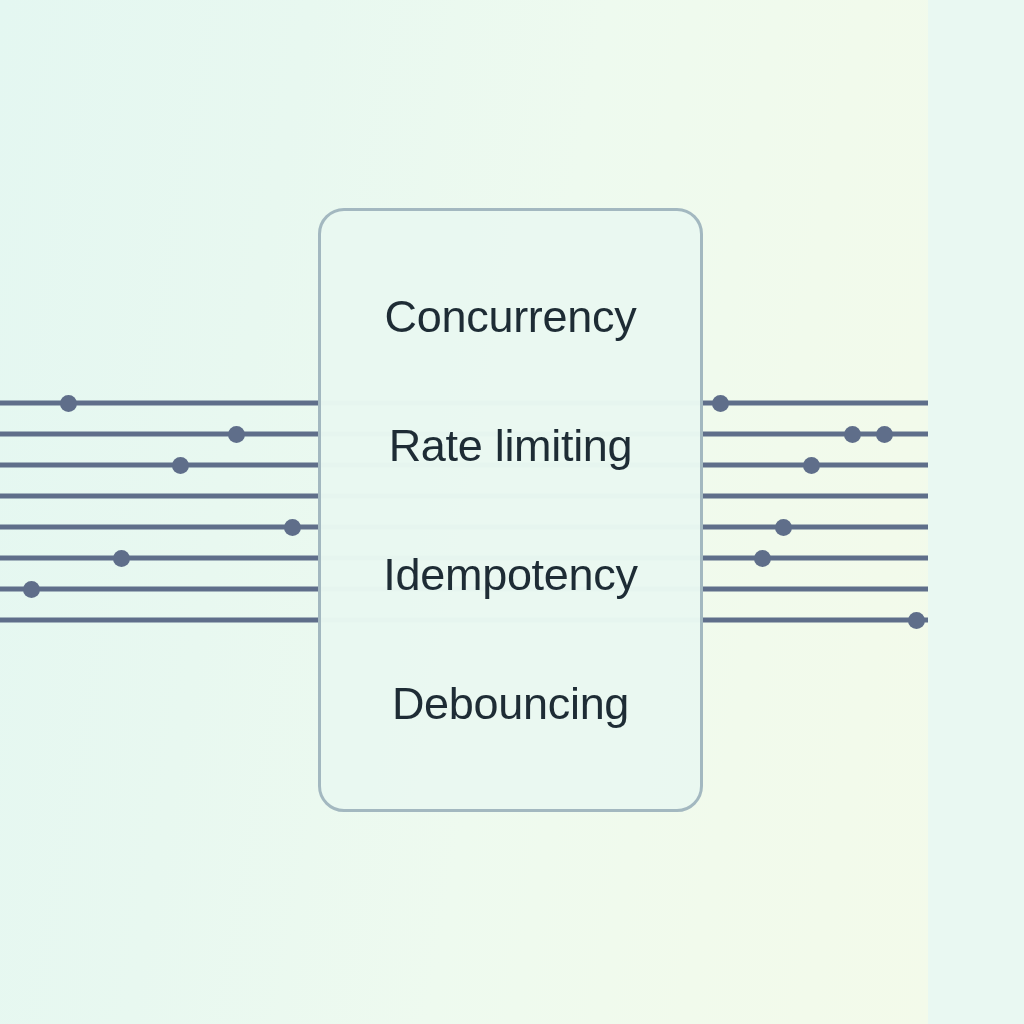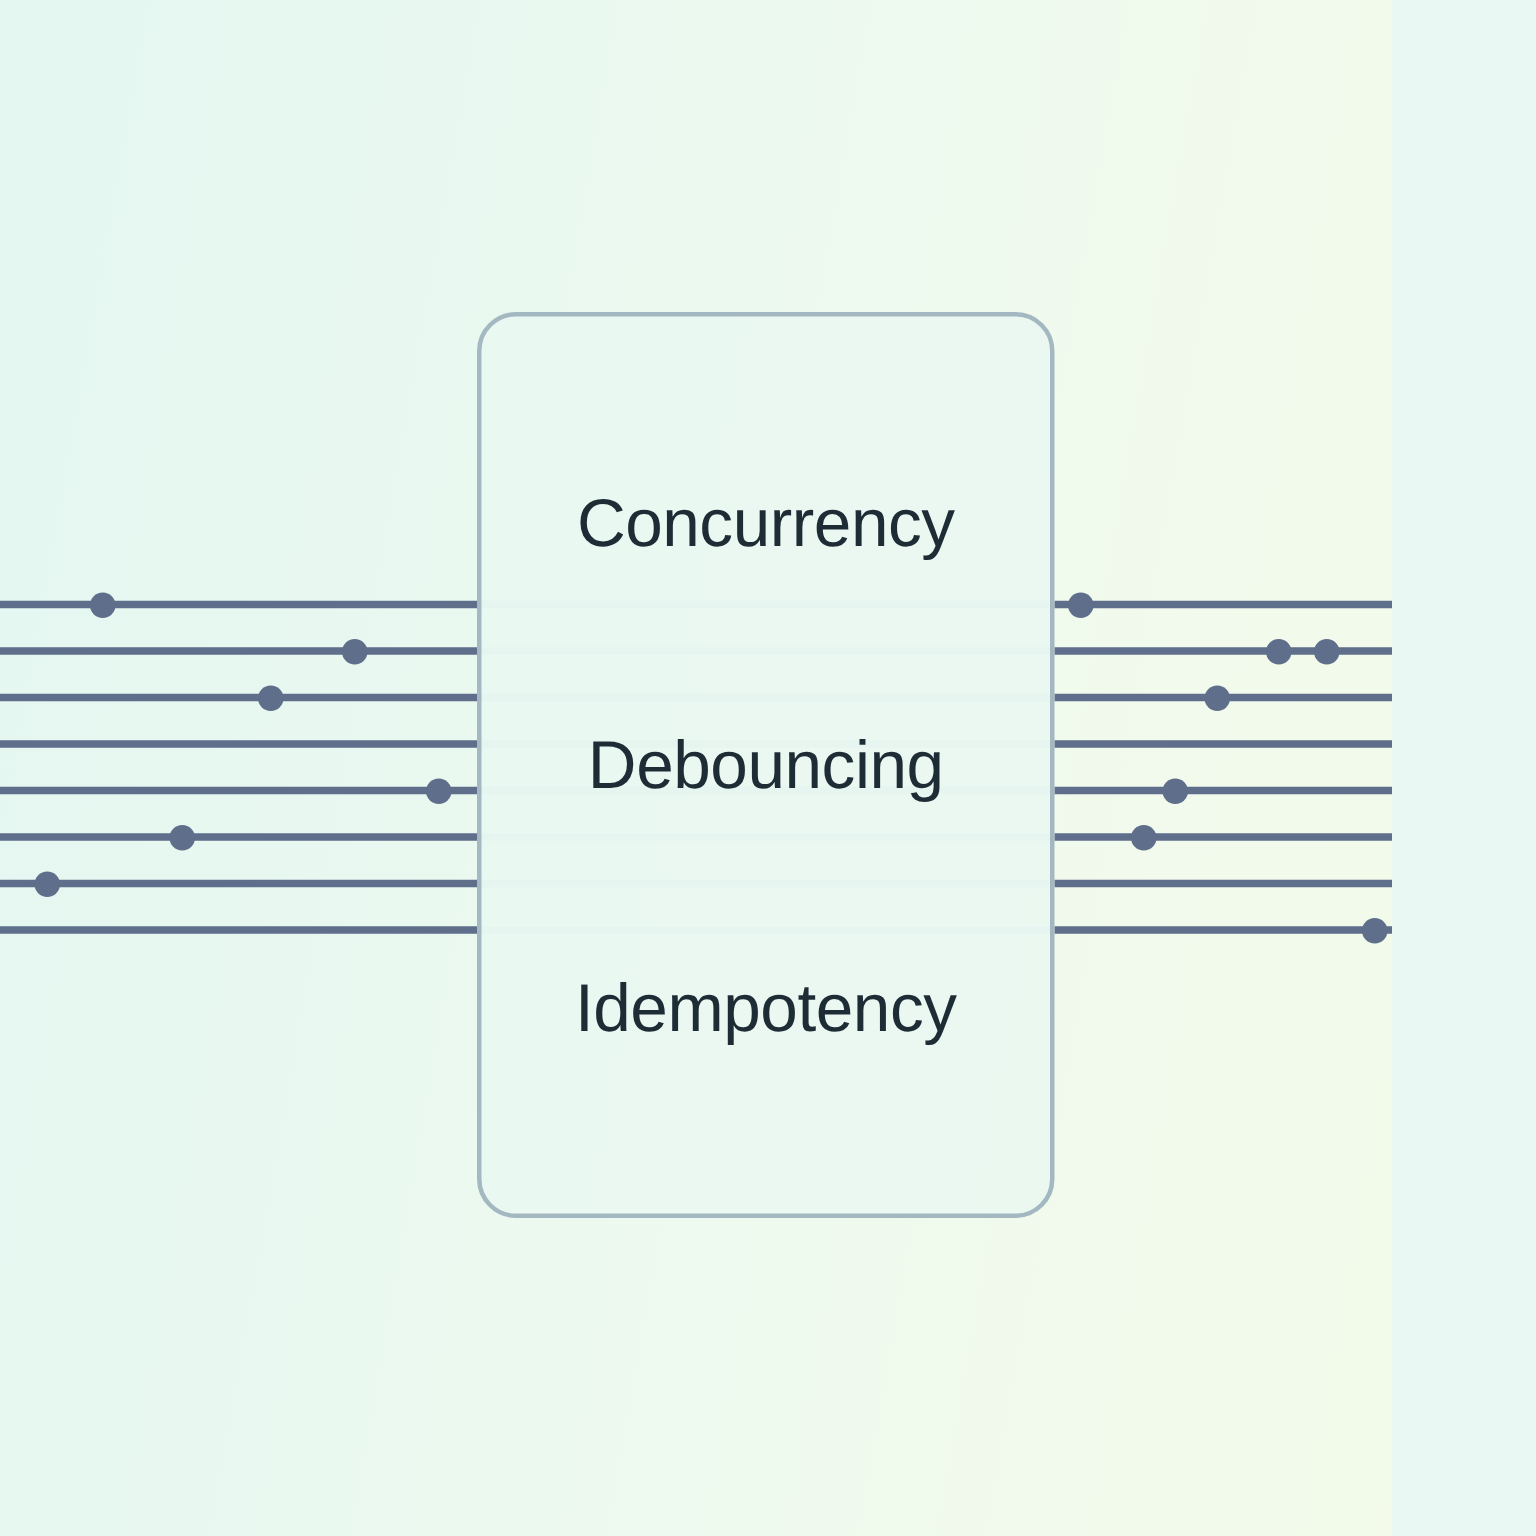--- a/index.html
+++ b/index.html
@@ -150,17 +150,18 @@
       <div class="wire-row" style="top: 611px;">
         <div class="wire-seg" style="left: 0px; width: 318px; background: rgb(95, 110, 138);"></div>
         <div class="wire-seg faint" style="left: 318px; width: 385px; background: rgb(220, 236, 231);"></div>
         <div class="wire-seg" style="left: 703px; width: 321px; background: rgb(95, 110, 138);"></div>
         <div class="dot" style="left: 916px; background: rgb(95, 110, 138);"></div>
       </div>
     </div>
 
   <div id="card">
     <div class="card-label">Concurrency</div>
+    <div class="card-label">Rate limiting</div>
+    <div class="card-label">Idempotency</div>
     <div class="card-label">Debouncing</div>
-    <div class="card-label">Idempotency</div>
   </div>
 
 </div>
 
 </body></html>

